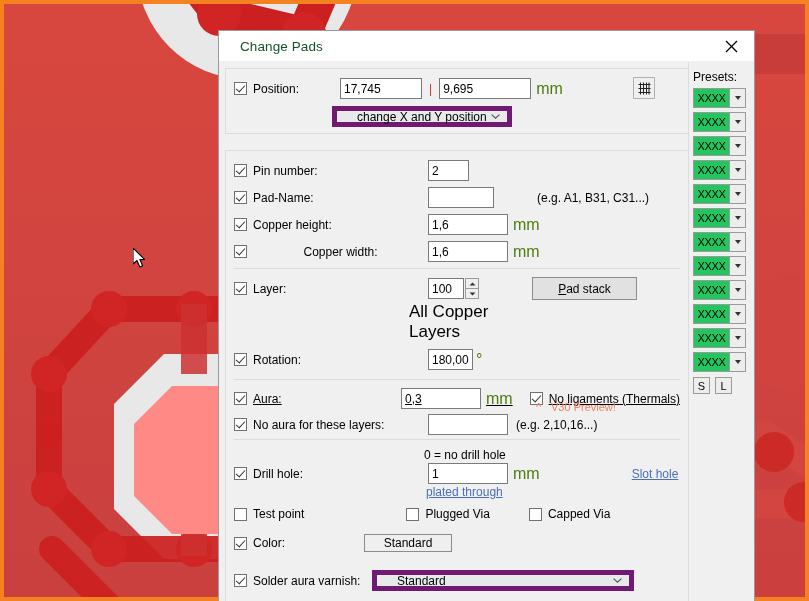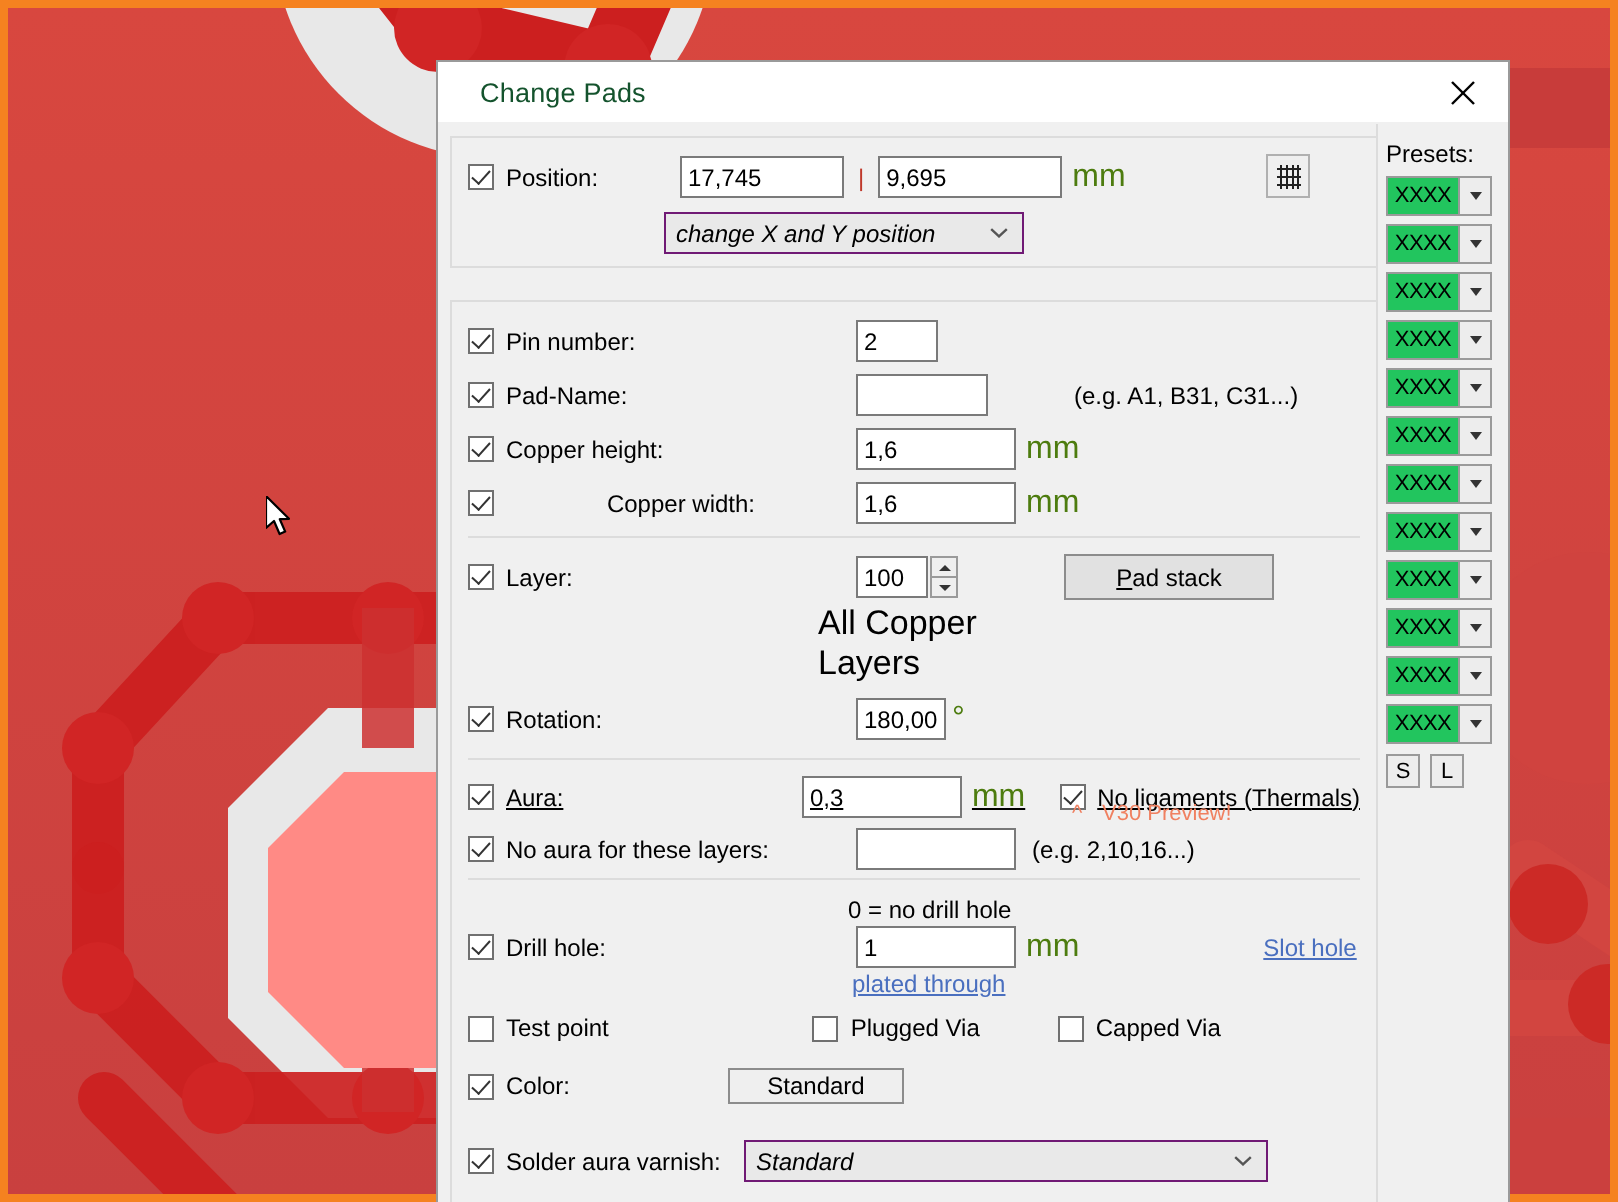--- a/index.html
+++ b/index.html
@@ -75,23 +75,23 @@
   .tb {
     border:1px solid #7a7a7a; background:#fff; height:21px; line-height:19px;
     font-family:"Liberation Sans", sans-serif; font-size:12px; color:#000;
     padding:0 3px; outline:none;
   }
   .unit { font-size:16px; margin-left:5px; color:#4d7c0f; }
   .hint { font-size:12px; color:#000; }
 
   
   .combo {
-    height:21px; background:#e9e9e9; border:1px solid #701a75;
+    height:21px; background:#e9e9e9; border:5px solid #701a75;
     display:flex; align-items:center; position:relative;
-    font-size:12px; color:#000; padding-left:5px;font-style:italic;
+    font-size:12px; color:#000; padding-left:20px;
   }
   .combo .cv { flex:1; white-space:nowrap; overflow:hidden; }
   .combo .chev {
     width:17px; display:flex; align-items:center; justify-content:center;
     margin-right:3px;
   }
   .chev-g { width:9px; height:5px; }
 
   
   .btn {

